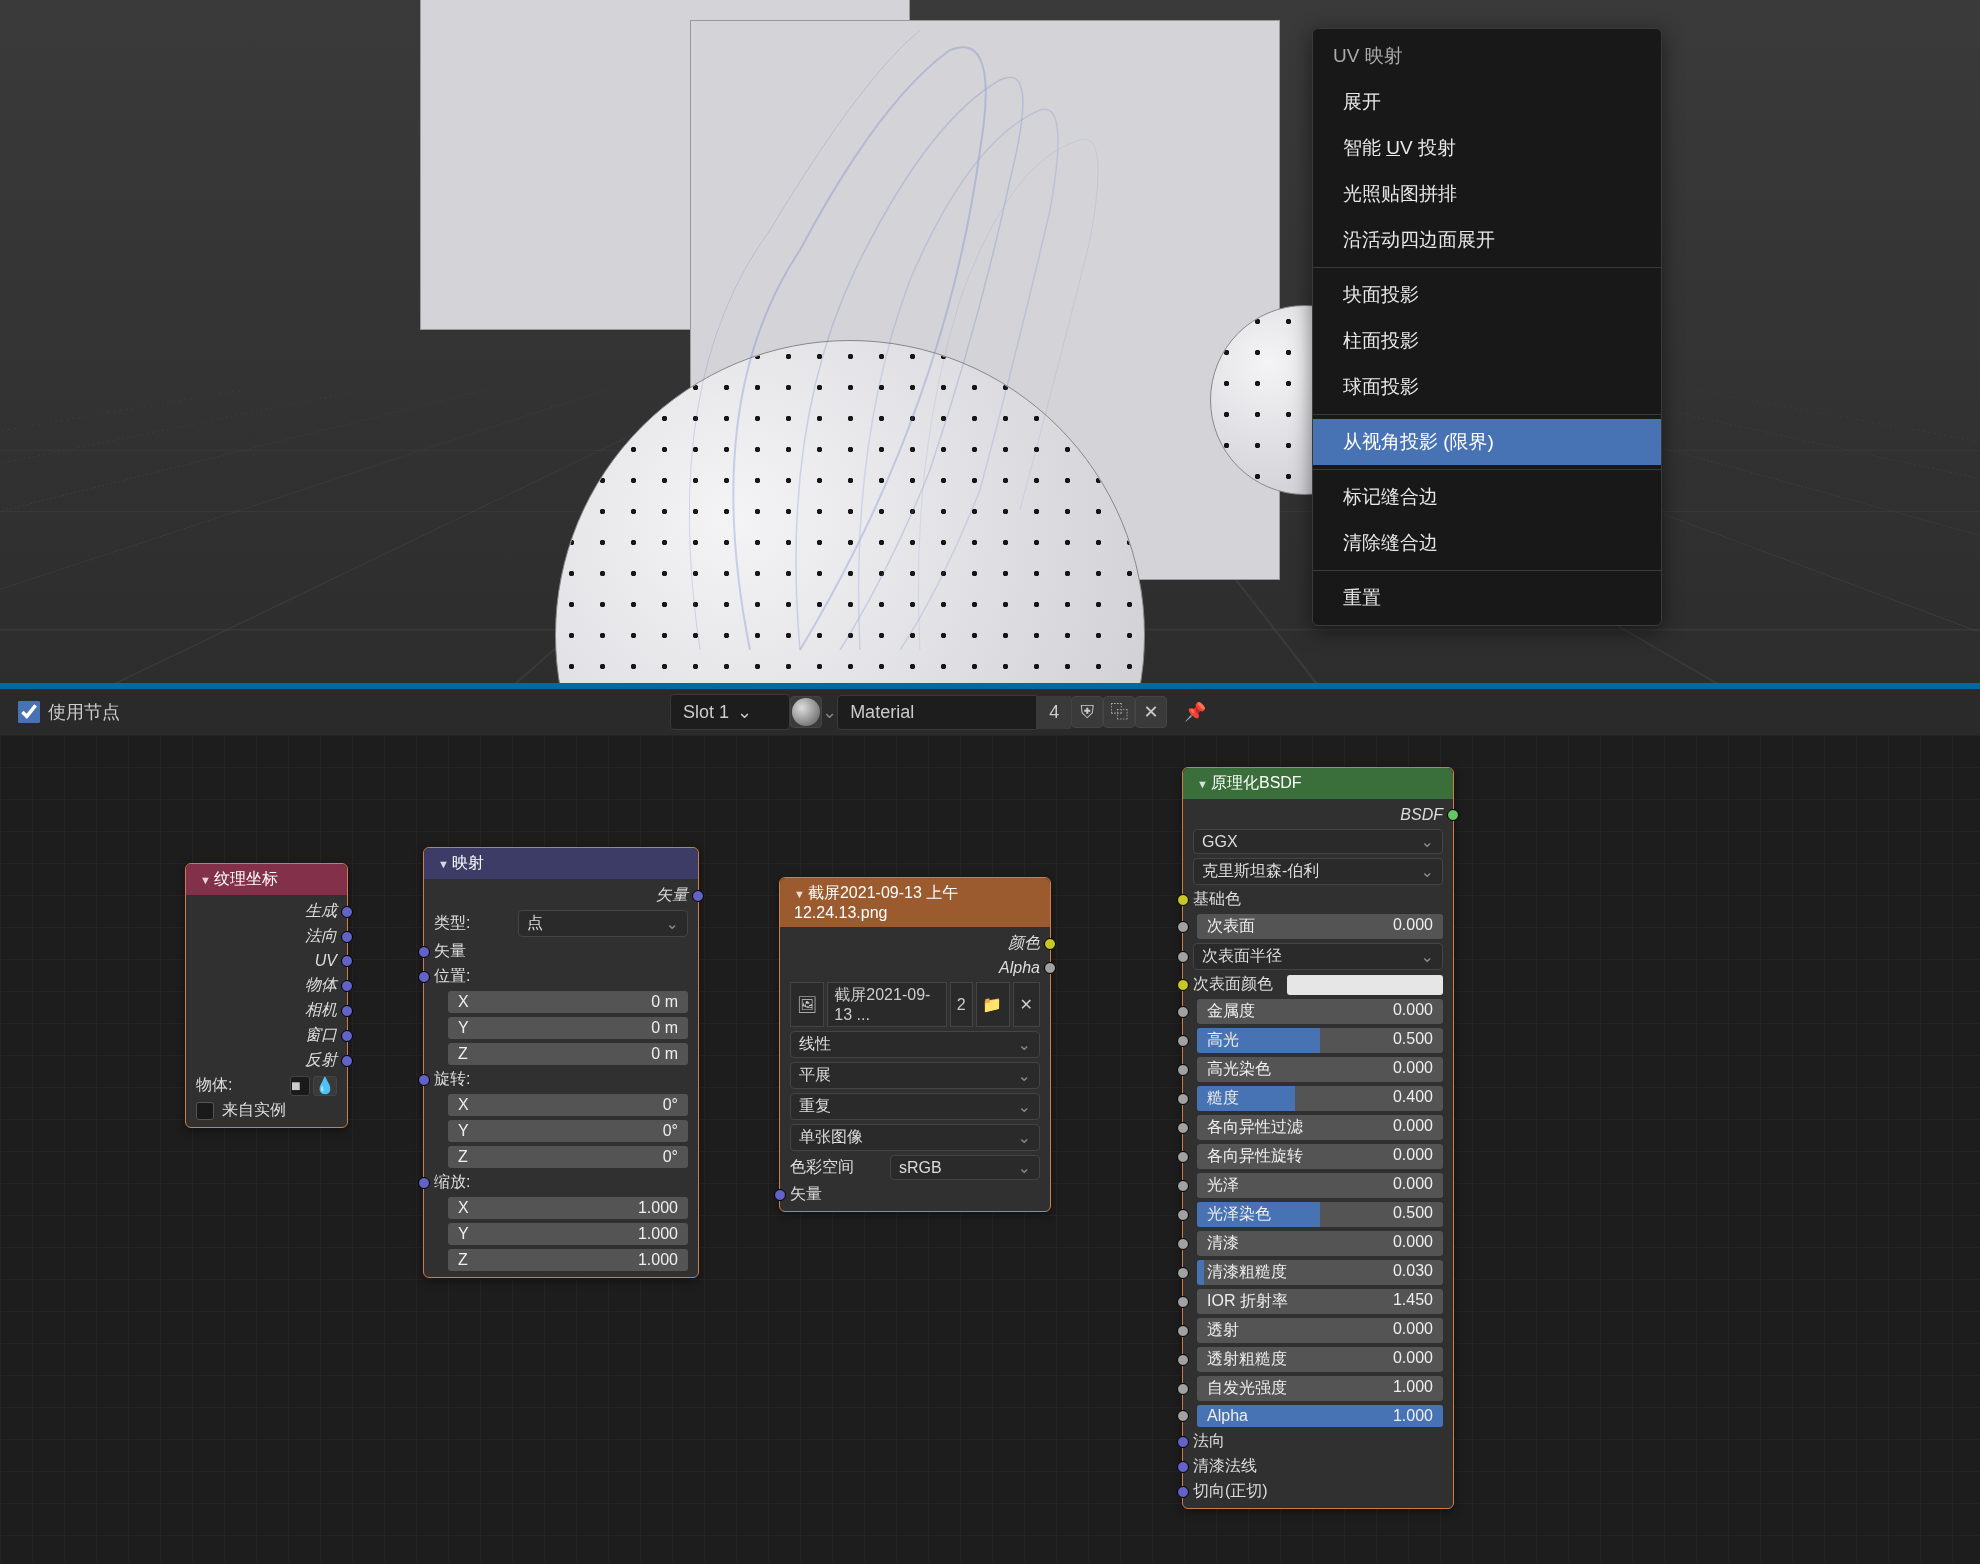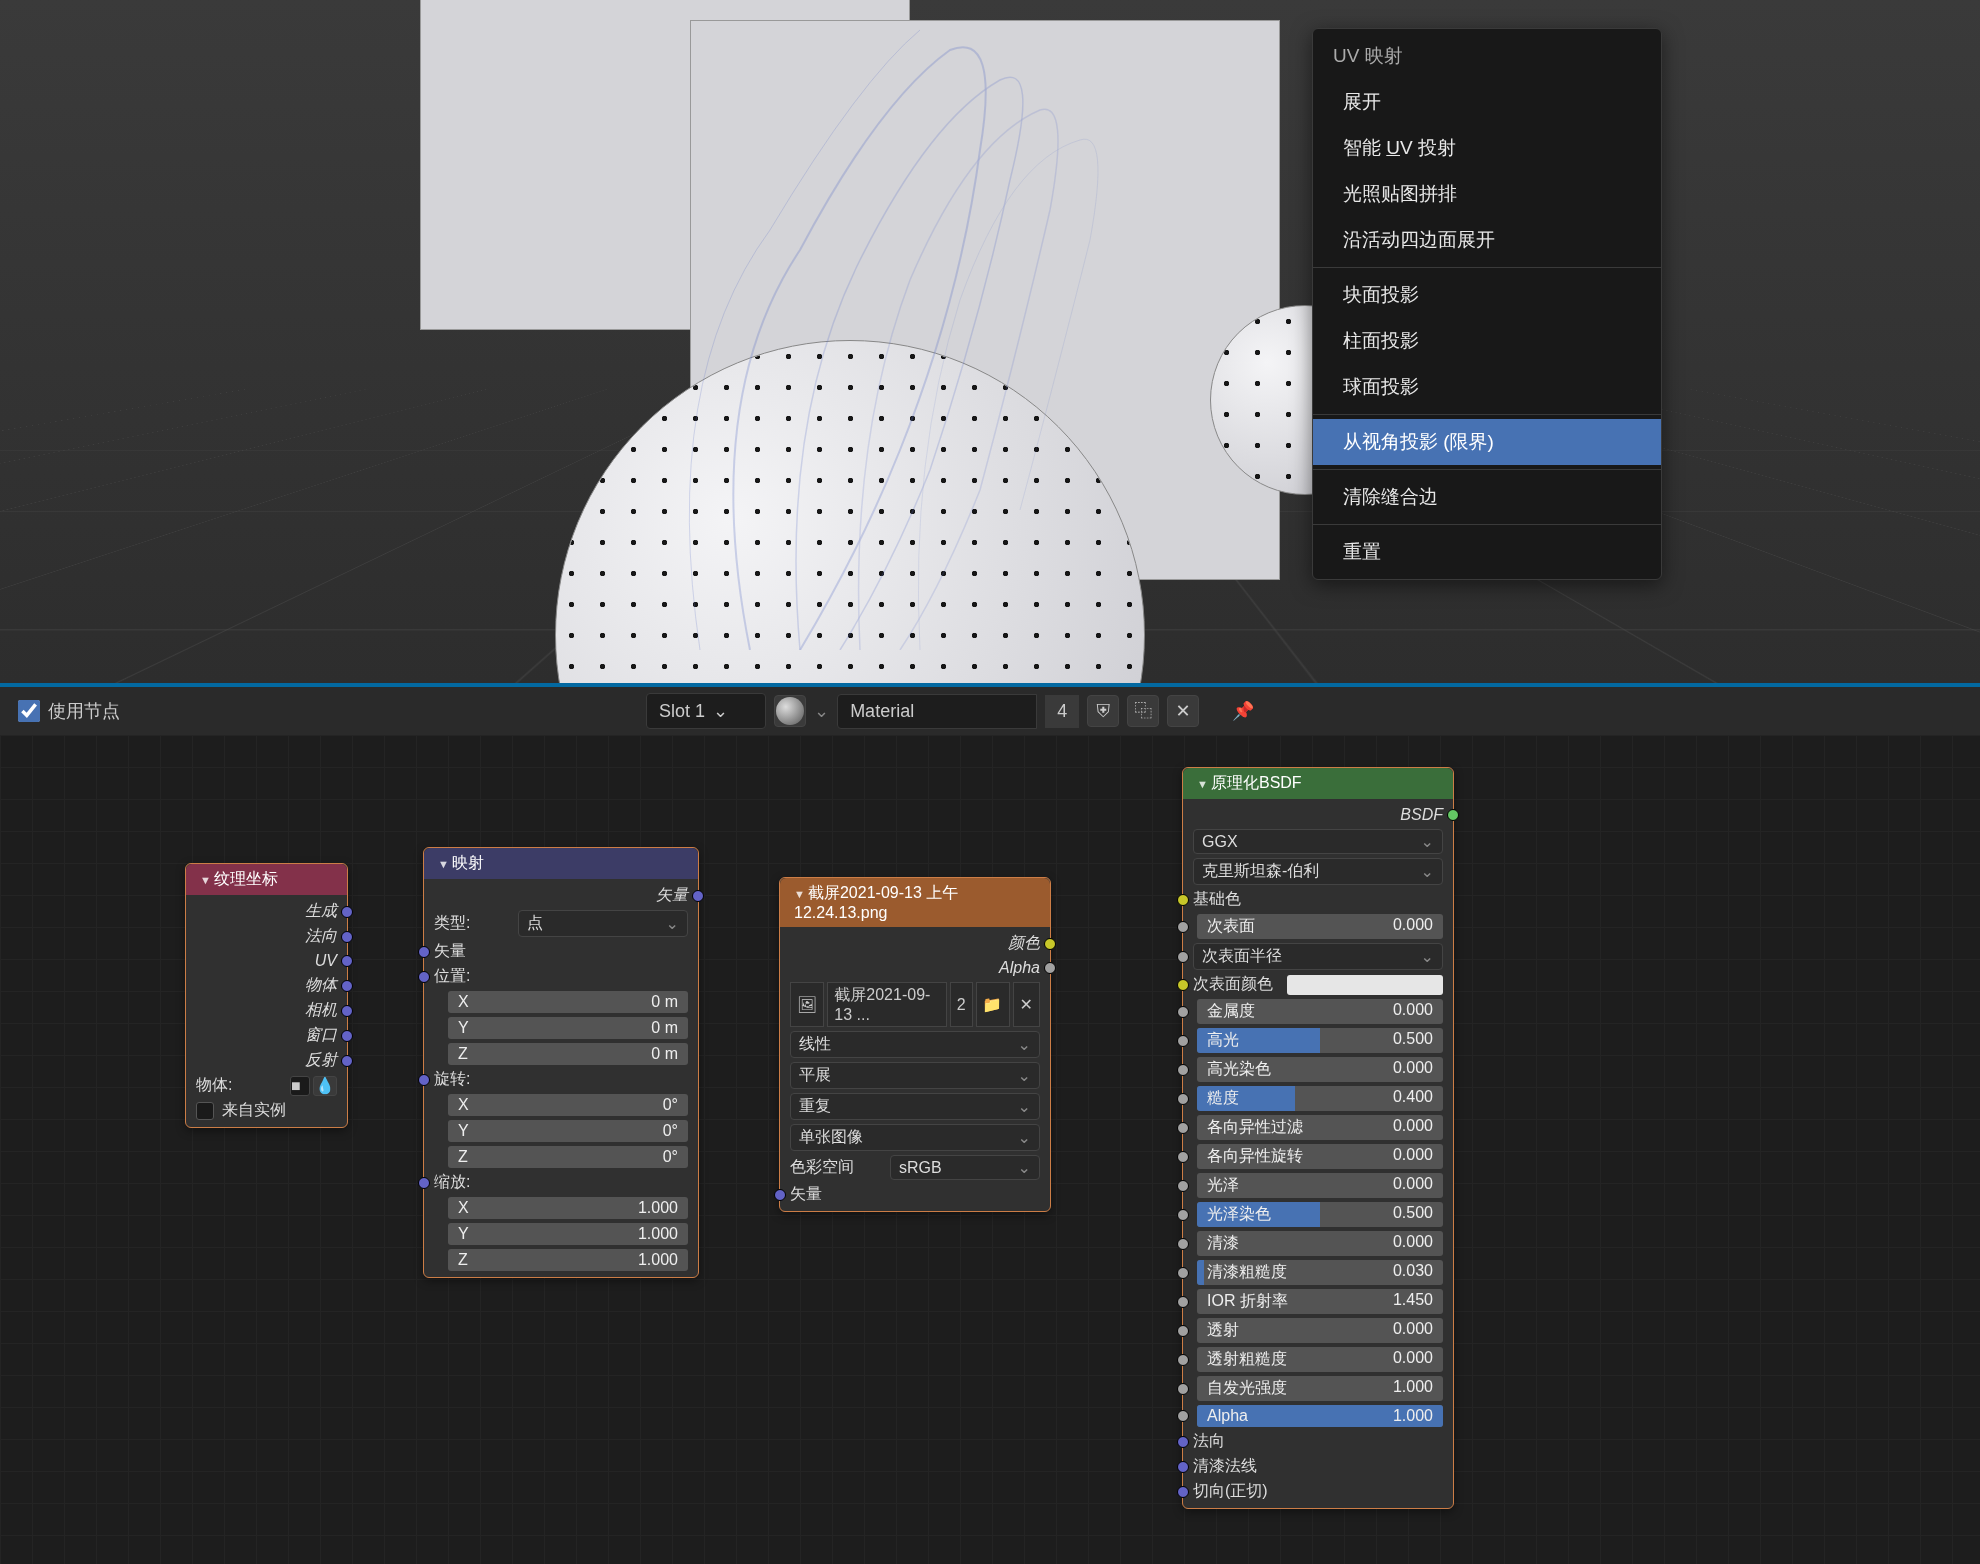--- a/index.html
+++ b/index.html
@@ -22,21 +22,21 @@
 
 
 .menu { position:absolute; left: 1312px; top: 28px; width: 350px; background: #181818; border:1px solid #3a3a3a; border-radius:6px; padding: 4px 0; box-shadow: 0 5px 20px rgba(0,0,0,.5); z-index: 100; font-size: 19px; }
 .menu-header { padding: 10px 20px; color: #aaa; font-weight:500; }
 .menu-item { padding: 10px 30px; color: #e8e8e8; cursor:pointer; }
 .menu-item u { text-decoration: underline; }
 .menu-item.selected { background:#4772b3; color:#fff; }
 .menu-sep { height:1px; background:#3a3a3a; margin:4px 0; }
 
 
-.shader-header { position:absolute; top: 683px; left:0; right:0; height: 52px; background:#2a2a2a; border-top:4px solid #0369a1; display:flex; align-items:center; padding: 0 10px; gap:8px; font-size: 18px; }
+.shader-header { position:absolute; top: 683px; left:0; right:0; height: 52px; background:#2a2a2a; border-top:6px solid #0369a1; display:flex; align-items:center; padding: 0 10px; font-size: 18px; }
 .hdr-check { display:flex; align-items:center; gap:8px; padding: 4px 8px; }
 .hdr-check input { width:22px; height:22px; accent-color:#4772b3; }
 .hdr-dropdown { background:#1d1d1d; border:1px solid #3a3a3a; border-radius:4px; padding: 6px 12px; display:flex; align-items:center; gap:8px; min-width:120px; }
 .hdr-field { background:#1d1d1d; border:1px solid #3a3a3a; border-radius:4px 0 0 4px; padding: 6px 12px; min-width:200px; }
 .hdr-num { background:#3a3a3a; padding:6px 12px; border-radius:0; }
 .hdr-btn { background:#3a3a3a; border:1px solid #444; border-radius:4px; width:32px; height:32px; display:flex; align-items:center; justify-content:center; color:#ccc; cursor:pointer; }
 .hdr-sphere { width:28px; height:28px; border-radius:50%; background: radial-gradient(circle at 35% 35%, #ddd, #555); }
 
 
 .node-editor { position:absolute; top:735px; left:0; right:0; bottom:0; background:#1d1d1d; overflow:hidden; }
@@ -106,20 +106,21 @@
       <div class="menu-item">智能 <u>U</u>V 投射</div>
       <div class="menu-item">光照贴图拼排</div>
       <div class="menu-item">沿活动四边面展开</div>
       <div class="menu-sep"></div>
       <div class="menu-item">块面投影</div>
       <div class="menu-item">柱面投影</div>
       <div class="menu-item">球面投影</div>
       <div class="menu-sep"></div>
       <div class="menu-item selected">从视角投影 (限界)</div>
       <div class="menu-sep"></div>
+      <div class="menu-item">标记缝合边</div>
       <div class="menu-item">清除缝合边</div>
       <div class="menu-sep"></div>
       <div class="menu-item">重置</div>
     </div>
 </div>
 
 <div class="shader-header">
   <label class="hdr-check">
     <input type="checkbox" checked="" style="">
     <span>使用节点</span>

